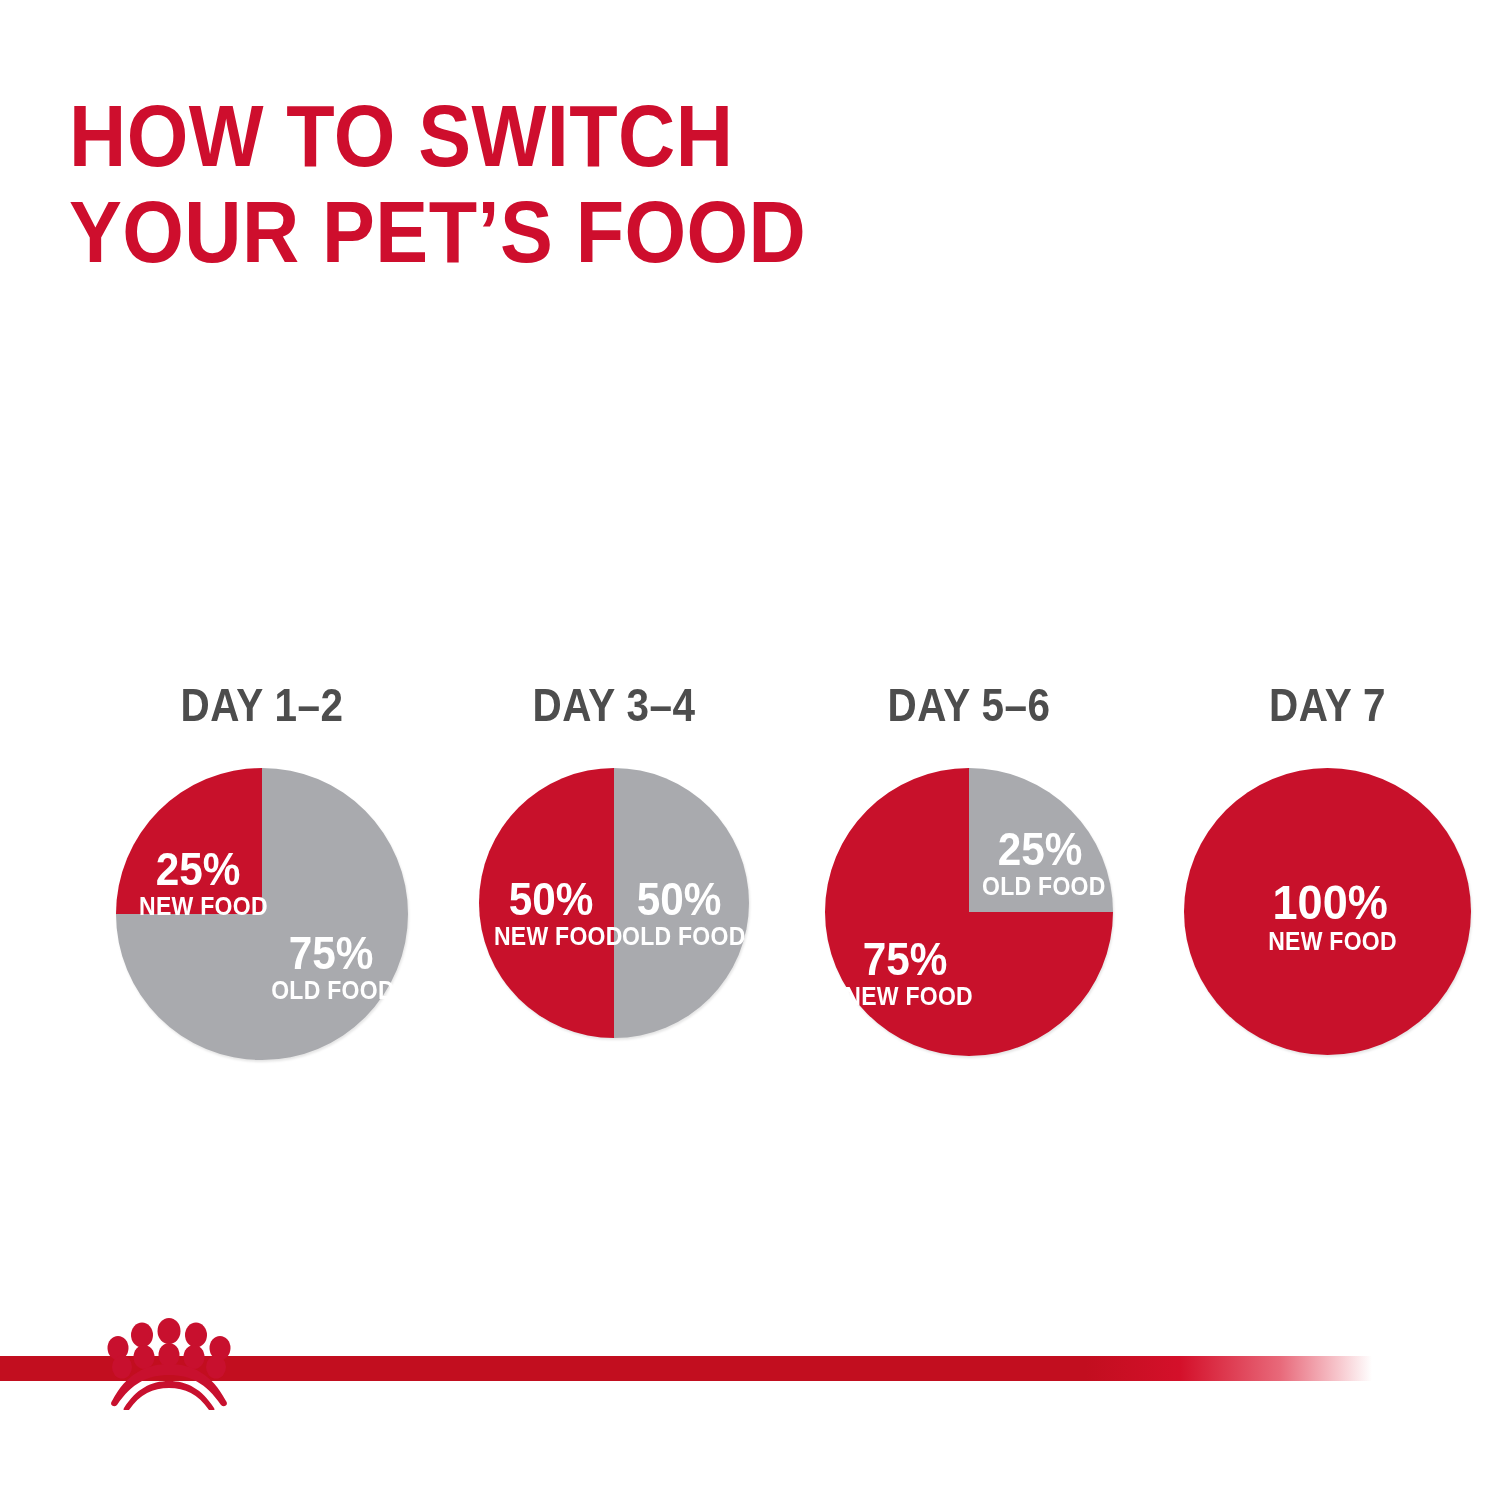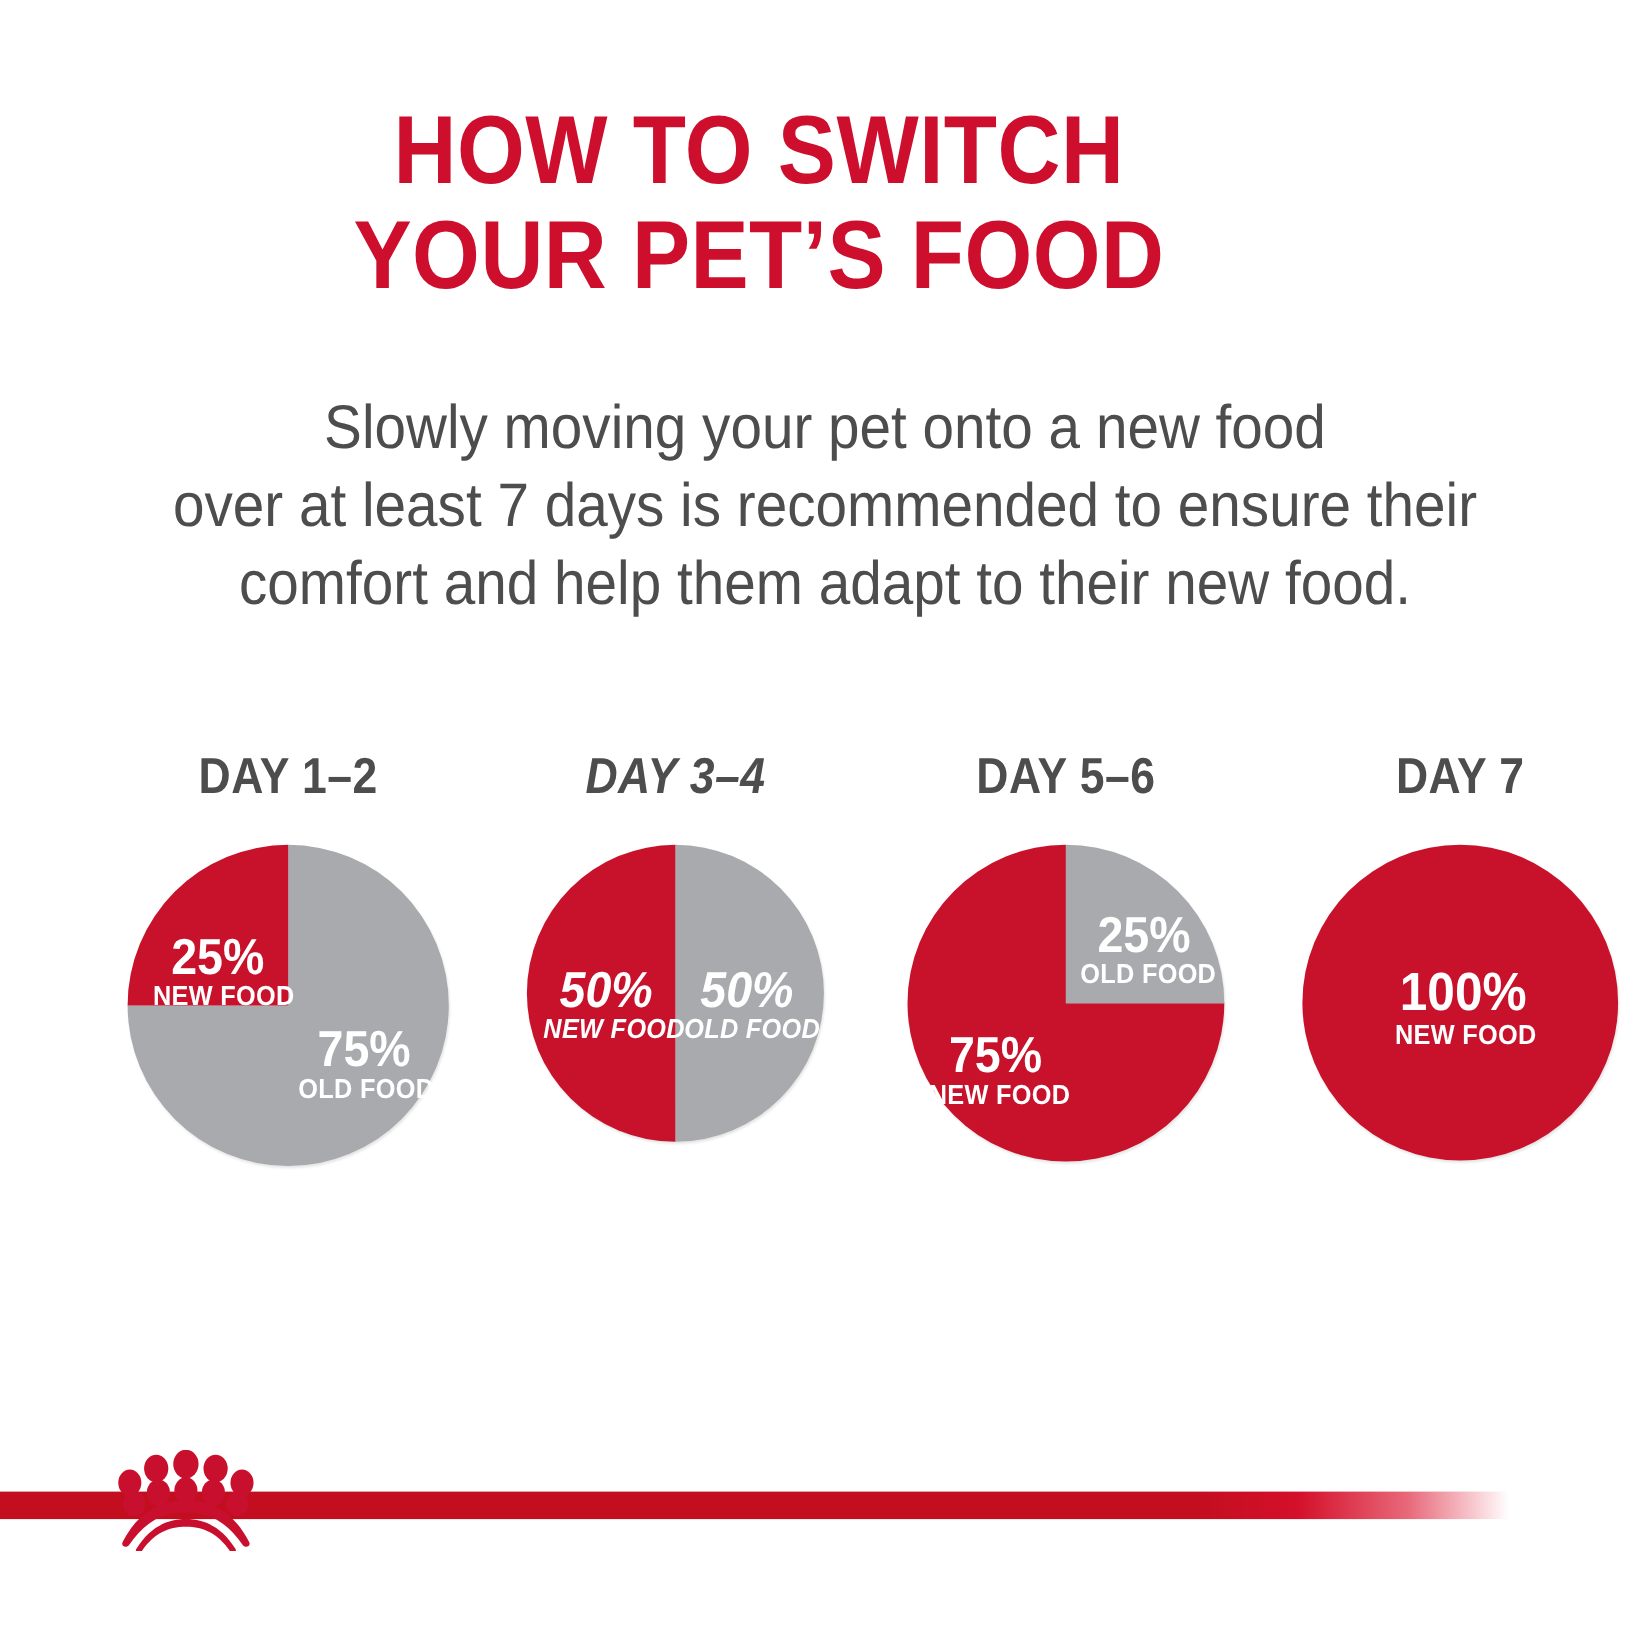--- a/index.html
+++ b/index.html
@@ -18,21 +18,21 @@
     background: #ffffff;
     overflow: hidden;
   }
 
   
   .title-block {
     position: absolute;
     left: 0;
     top: 88px;
     width: 1380px;
-    text-align: center;
+    text-align: left;
   }
   .title-line {
     display: block;
     color: #CE0E2D;
     font-family: "Liberation Sans Narrow", "Liberation Sans", sans-serif;
     font-weight: 700;
     font-size: 88px;
     line-height: 96px;
     letter-spacing: 0.5px;
     transform: scaleX(0.90);
@@ -150,25 +150,20 @@
 </head>
 <body>
 
 <div id="page">
 
   <div class="title-block">
     <span class="title-line">HOW TO SWITCH</span>
     <span class="title-line">YOUR PET’S FOOD</span>
   </div>
 
-  <div class="intro-block">
-    <span class="intro-line">Slowly moving your pet onto a new food</span>
-    <span class="intro-line">over at least 7 days is recommended to ensure their</span>
-    <span class="intro-line">comfort and help them adapt to their new food.</span>
-  </div>
 
   <div class="pies">
 
     <div class="pie-col" style="left:104px; width:292px;">
       <div class="day-label">DAY 1–2</div>
       <div class="pie-wrap" style="width:292px;height:292px;">
         <svg width="292" height="292" viewBox="0 0 292 292">
 
           <path d="M146,146 L146,0 A146,146 0 1 1 0,146 Z" fill="#A9AAAE"></path>
 
@@ -178,21 +173,21 @@
           <span class="pct">25%</span>
           <span class="sub">NEW FOOD</span>
         </div>
         <div class="slice-label" style="left:150px; top:162px; width:130px;">
           <span class="pct">75%</span>
           <span class="sub">OLD FOOD</span>
         </div>
       </div>
     </div>
 
-    <div class="pie-col" style="left:467px; width:270px;font-style:italic;">
+    <div class="pie-col" style="left:467px; width:270px;">
       <div class="day-label">DAY 3–4</div>
       <div class="pie-wrap" style="width:270px;height:270px;">
         <svg width="270" height="270" viewBox="0 0 270 270">
 
           <path d="M135,135 L135,0 A135,135 0 0 1 135,270 Z" fill="#A9AAAE"></path>
 
           <path d="M135,135 L135,270 A135,135 0 0 1 135,0 Z" fill="#C8112B"></path>
         </svg>
         <div class="slice-label" style="left:10px; top:108px; width:124px;">
           <span class="pct">50%</span>

